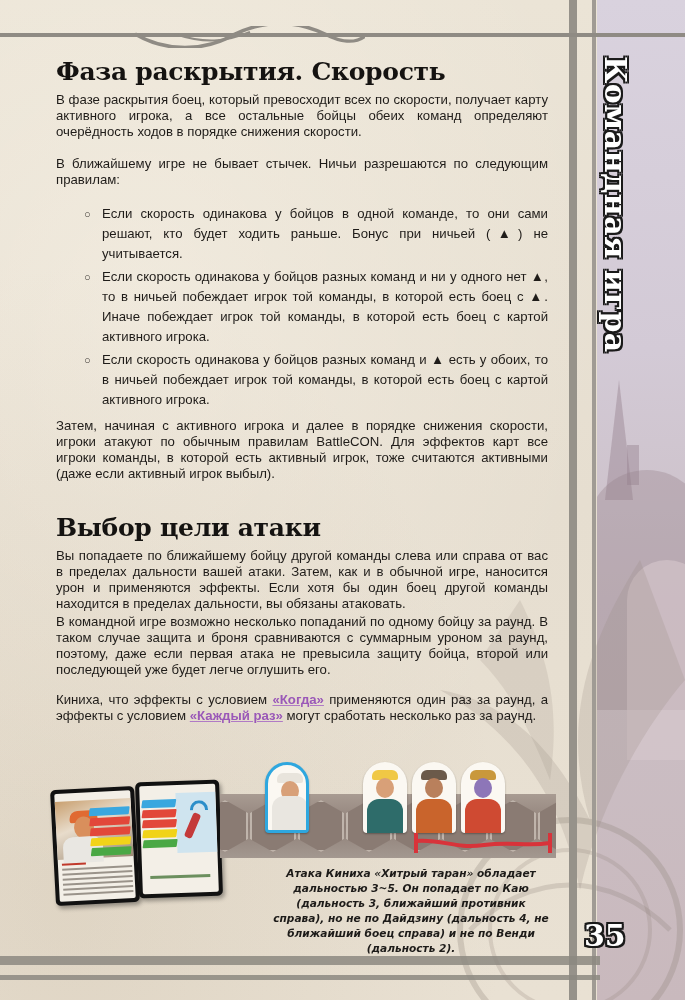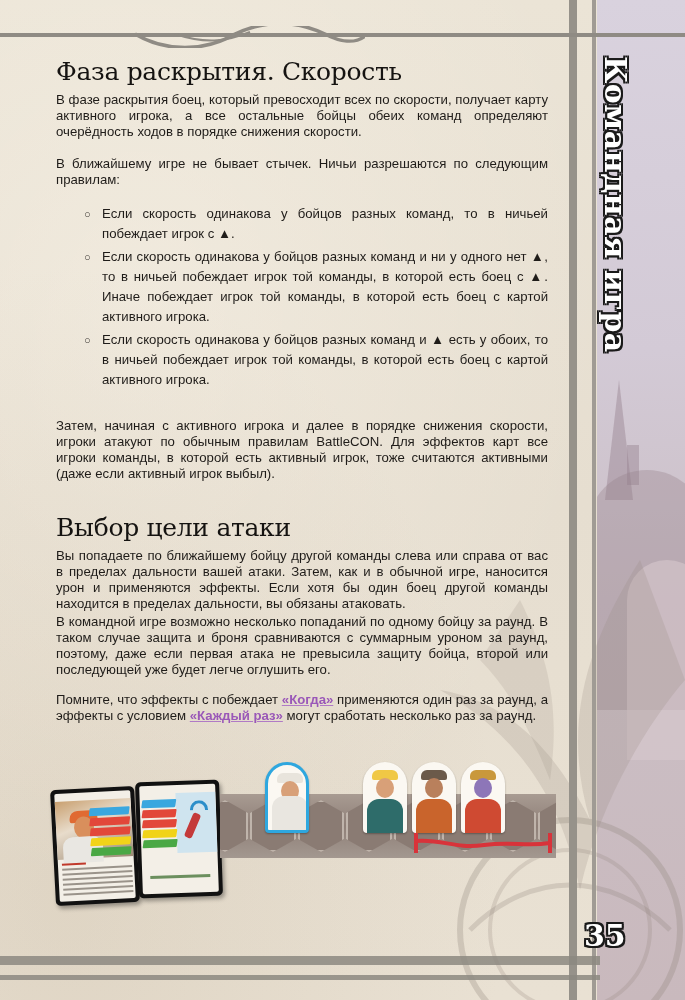--- a/index.html
+++ b/index.html
@@ -70,21 +70,21 @@
     }
     .page-number {
       position: absolute; left: 584px; top: 918px; width: 60px; height: 40px;
       font-family: "DejaVu Serif", serif; font-weight: bold; font-size: 30px; color: #ffffff;
       text-shadow: -2px -2px 0 #1a1a1a, 2px -2px 0 #1a1a1a, -2px 2px 0 #1a1a1a, 2px 2px 0 #1a1a1a, 0 2px 0 #1a1a1a, 2px 0 0 #1a1a1a, 0 -2px 0 #1a1a1a, -2px 0 0 #1a1a1a;
     }
 
     
     .content { position: absolute; left: 56px; top: 56px; width: 492px; }
     h1, h2 {
-      font-family: "DejaVu Serif", serif; font-weight: normal; color: #151311;
+      font-family: "DejaVu Serif", serif; font-weight: bold; color: #151311;
       font-size: 25px; letter-spacing: -0.3px; line-height: 32px;
     }
     p.body {
       font-family: "Liberation Sans", sans-serif;
       font-size: 13.2px; line-height: 16px; text-align: justify; color: #1f1c19;
     }
     .h-speed { position: absolute; left: 0; top: 0; }
     .p1 { position: absolute; left: 0; top: 36px; width: 492px; }
     .p2 { position: absolute; left: 0; top: 100px; width: 492px; }
     ul.rules { position: absolute; left: 0; top: 148px; width: 492px; list-style: none; }
@@ -200,30 +200,30 @@
   <div class="hline-bot1"></div>
   <div class="hline-bot2"></div>
 
   <div class="chapter-title">Командная игра</div>
 
   <div class="content">
     <h1 class="h-speed">Фаза раскрытия. Скорость</h1>
     <p class="body p1">В фазе раскрытия боец, который превосходит всех по скорости, получает карту активного игрока, а все остальные бойцы обеих команд определяют очерёдность ходов в порядке снижения скорости.</p>
     <p class="body p2">В ближайшему игре не бывает стычек. Ничьи разрешаются по следующим правилам:</p>
     <ul class="rules">
-      <li><span class="bullet">○</span><span>Если скорость одинакова у бойцов разных команд, то в ничьей побеждает игрок с ▲.</span></li>
+      <li><span class="bullet">○</span><span>Если скорость одинакова у бойцов в одной команде, то они сами решают, кто будет ходить раньше. Бонус при ничьей (▲) не учитывается.</span></li>
       <li><span class="bullet">○</span><span>Если скорость одинакова у бойцов разных команд и ни у одного нет ▲, то в ничьей побеждает игрок той команды, в которой есть боец с ▲. Иначе побеждает игрок той команды, в которой есть боец с картой активного игрока.</span></li>
       <li><span class="bullet">○</span><span>Если скорость одинакова у бойцов разных команд и ▲ есть у обоих, то в ничьей побеждает игрок той команды, в которой есть боец с картой активного игрока.</span></li>
     </ul>
     <p class="body p3">Затем, начиная с активного игрока и далее в порядке снижения скорости, игроки атакуют по обычным правилам BattleCON. Для эффектов карт все игроки команды, в которой есть активный игрок, тоже считаются активными (даже если активный игрок выбыл).</p>
 
     <h2 class="h-target">Выбор цели атаки</h2>
     <p class="body p4">Вы попадаете по ближайшему бойцу другой команды слева или справа от вас в пределах дальности вашей атаки. Затем, как и в обычной игре, наносится урон и применяются эффекты. Если хотя бы один боец другой команды находится в пределах дальности, вы обязаны атаковать.</p>
     <p class="body p5">В командной игре возможно несколько попаданий по одному бойцу за раунд. В таком случае защита и броня сравниваются с суммарным уроном за раунд, поэтому, даже если первая атака не превысила защиту бойца, второй или последующей уже будет легче оглушить его.</p>
-    <p class="body p6"><span>Помните, что эффекты с побеждает </span><span class="kw">«Когда»</span><span> применяются один раз за раунд, а эффекты с условием </span><span class="kw">«Каждый раз»</span><span> могут сработать несколько раз за раунд.</span></p>
+    <p class="body p6"><span>Киниха, что эффекты с условием </span><span class="kw">«Когда»</span><span> применяются один раз за раунд, а эффекты с условием </span><span class="kw">«Каждый раз»</span><span> могут сработать несколько раз за раунд.</span></p>
   </div>
 
   <div class="card card-a">
     <div class="inner">
       <div class="portrait">
         <div class="hair"></div>
           <div class="face"></div>
           <div class="coat"></div>
       </div>
       <div class="bars">
@@ -291,15 +291,16 @@
       <div class="t-head" style="background:#8d76b8"></div>
       <div class="t-body" style="background:#cf4a32"></div>
   </div>
 
   <svg class="range-line" viewBox="0 0 138 20">
     <line x1="2" y1="0" x2="2" y2="20" stroke="#d8333a" stroke-width="4"></line>
     <path d="M2 8 C30 6 40 16 70 12 C100 8 110 14 136 10" fill="none" stroke="#d8333a" stroke-width="4"></path>
     <line x1="136" y1="0" x2="136" y2="20" stroke="#d8333a" stroke-width="4"></line>
   </svg>
 
+  <div class="caption">Атака Киниха «Хитрый таран» обладает дальностью 3~5. Он попадает по Каю (дальность 3, ближайший противник справа), но не по Дайдзину (дальность 4, не ближайший боец справа) и не по Венди (дальность 2).</div>
 
   <div class="page-number">35</div>
 </div>
 
 </body></html>

